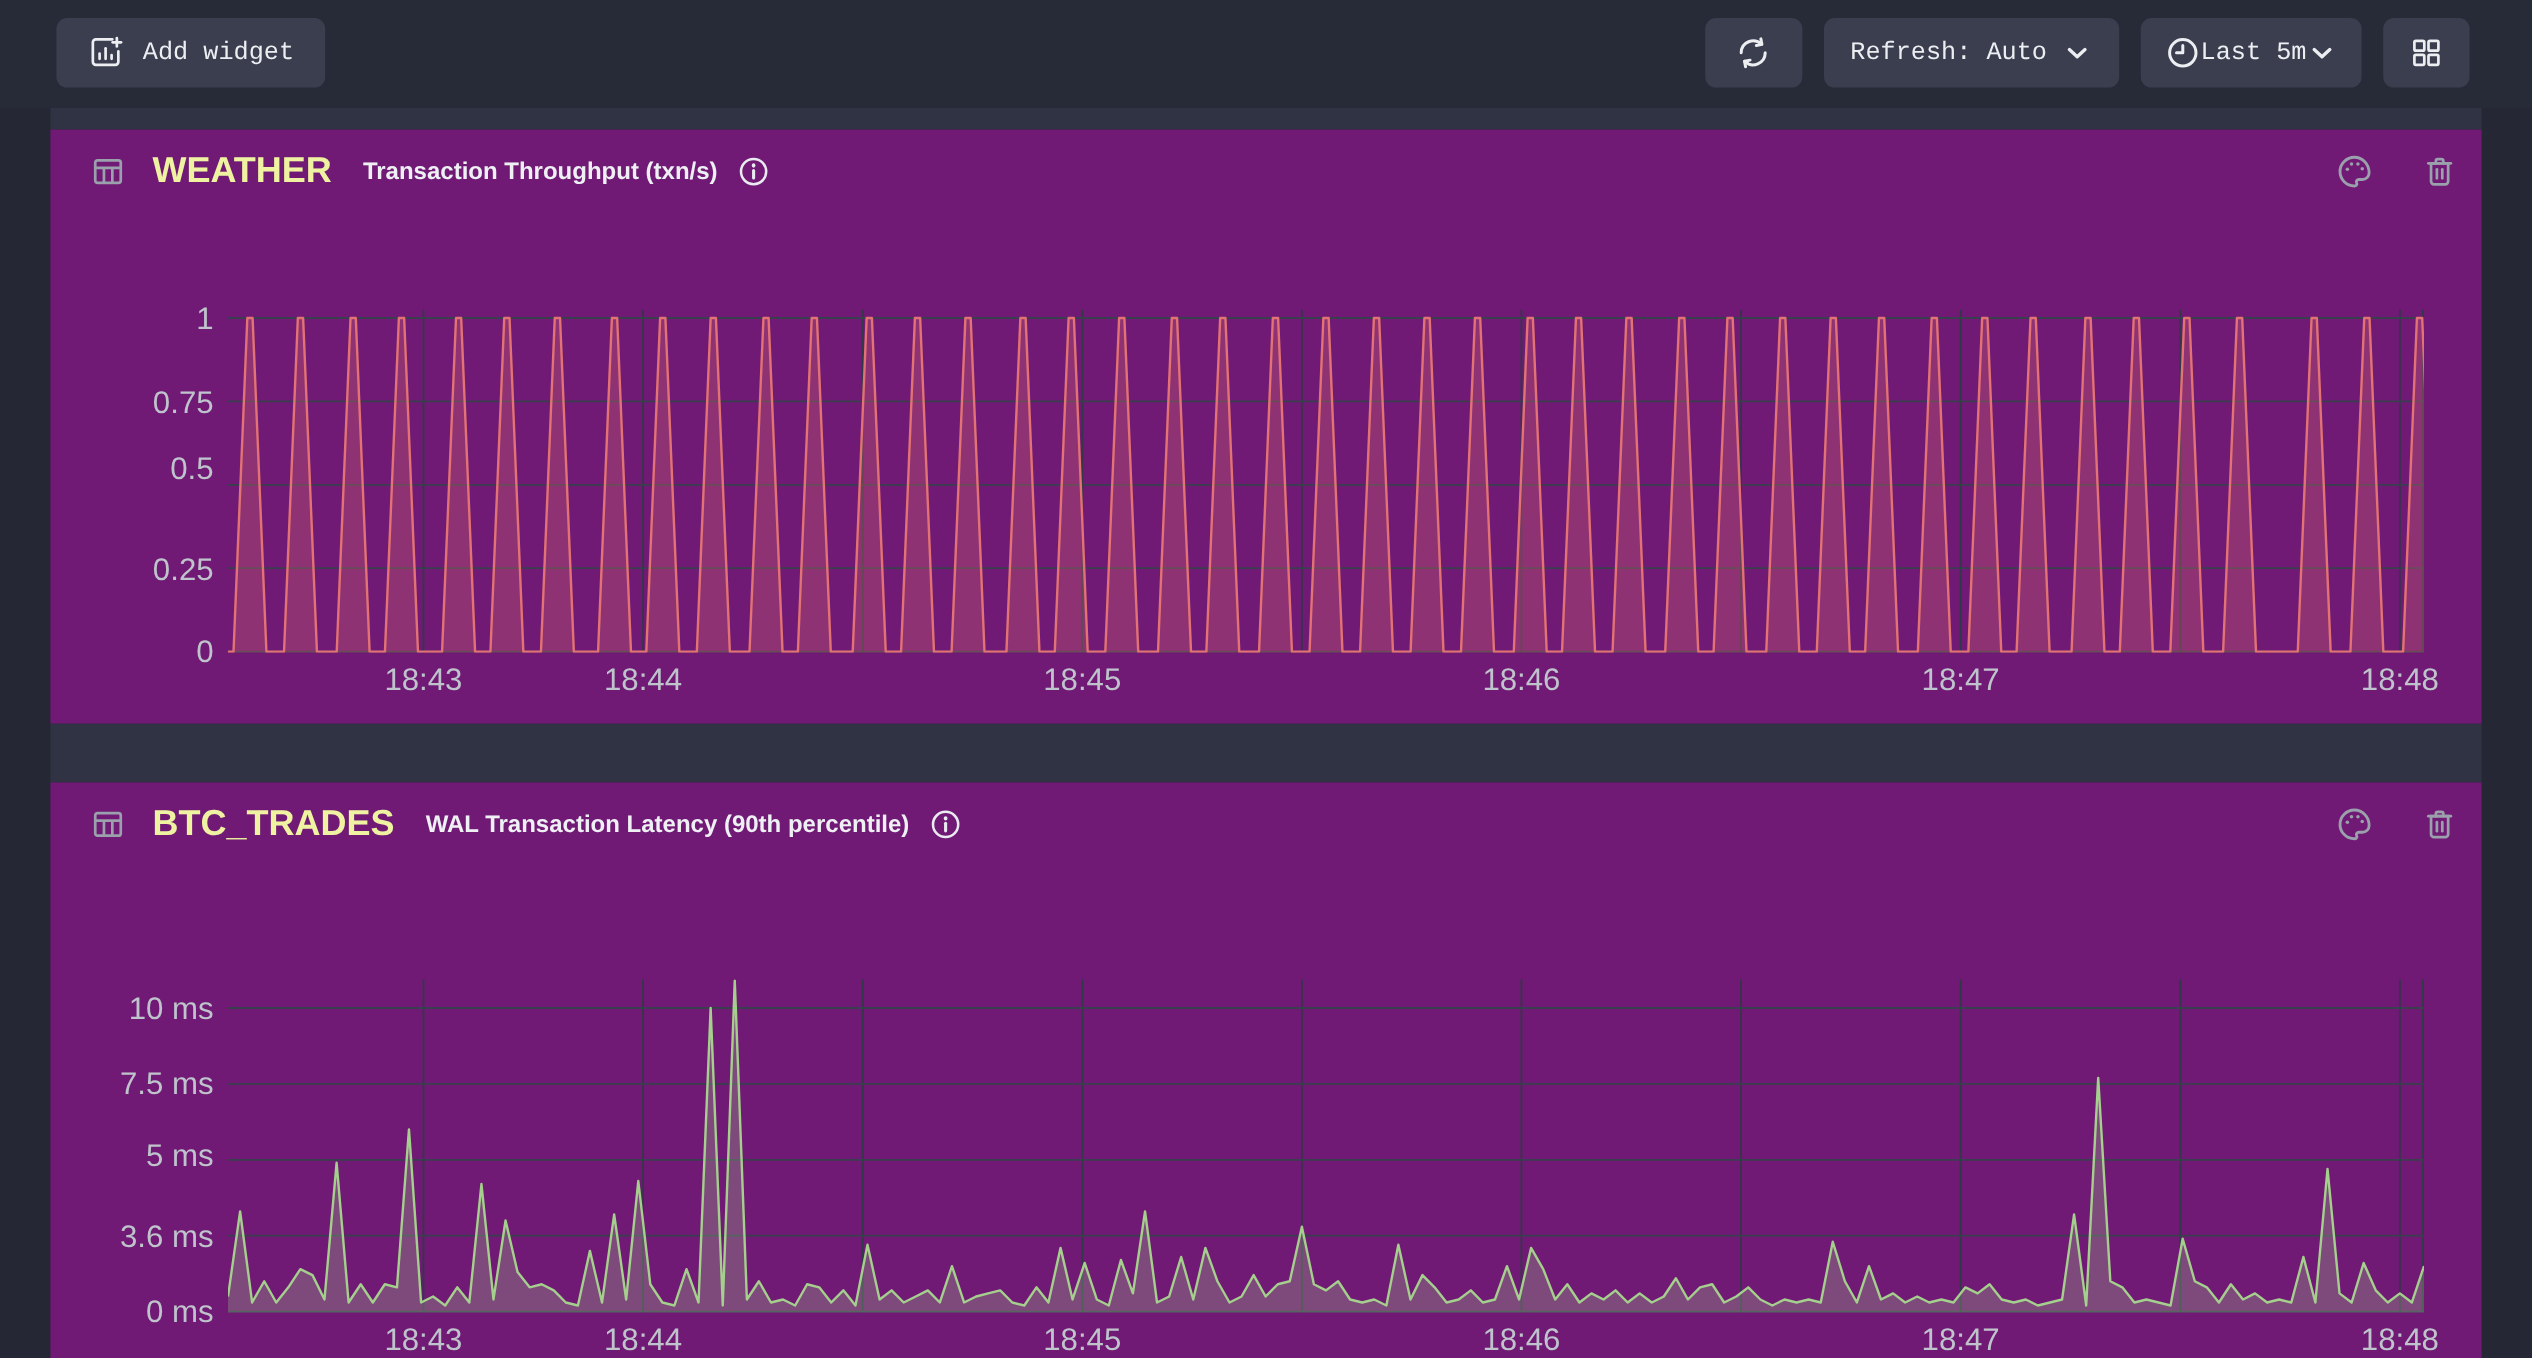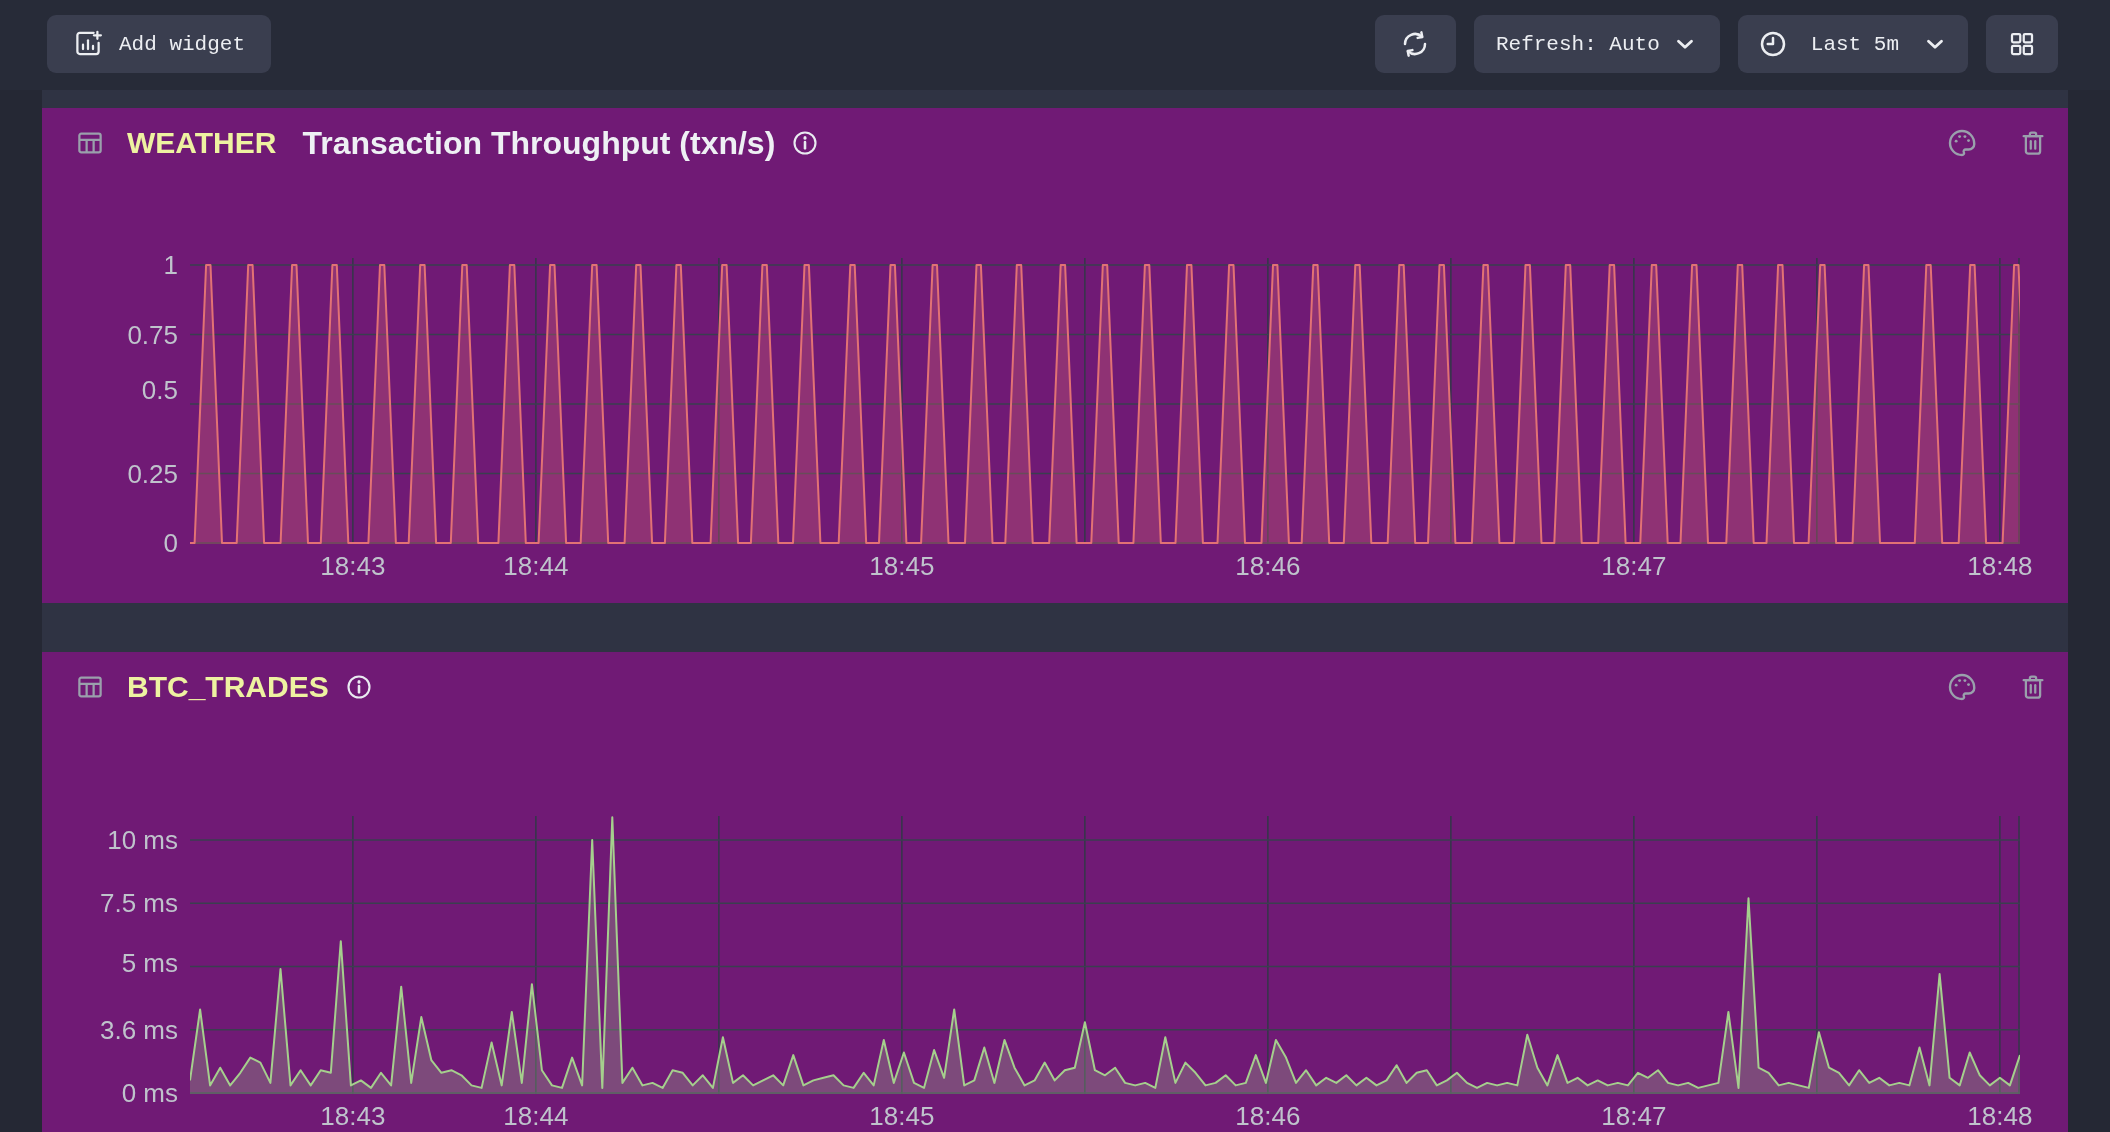--- a/index.html
+++ b/index.html
@@ -8,29 +8,29 @@
   .toolbar{position:absolute;left:0;top:0;width:2110px;height:90px;background:#272b38;
            display:flex;align-items:flex-start;padding:0;box-sizing:border-box;}
   .tbtn{display:flex;align-items:center;justify-content:center;height:58px;margin-top:15px;
         background:#3a3e4f;border:none;border-radius:9px;color:#eceef2;font-size:21px;
         font-family:Liberation Mono, monospace;cursor:pointer;box-sizing:border-box;}
   .tbtn svg{display:block;}
   #add-widget{margin-left:47px;padding:0 26px;gap:16px;}
   .toolbar-right{margin-left:auto;display:flex;gap:18px;padding-right:52px;}
   #refresh-btn{width:81px;}
   #refresh-mode{padding:0 22px;gap:12px;}
-  #time-range{padding:0 20px;gap:23px;align-items:center;}
+  #time-range{padding:0 20px;gap:0;align-items:center;}
   #layout-btn{width:72px;}
   .gap-band{position:absolute;left:42px;width:2026px;background:#2f3343;}
   .panel{position:absolute;left:42px;width:2026px;background:#701a75;}
   .panel-header{position:absolute;left:0;top:0;right:0;height:64px;display:flex;
                 align-items:center;padding:6px 20px 0 33px;box-sizing:border-box;}
   .tbl-icon{color:#9aa0ac;display:flex;}
   .panel-name{margin-left:22px;font-size:30px;font-weight:bold;color:#eef2a1;}
-  .panel-title{margin-left:26px;font-size:32px;font-weight:600;color:#eef0f4;text-align:center;}
+  .panel-title{margin-left:26px;font-size:20px;font-weight:600;color:#eef0f4;text-align:center;}
   .info-icon{margin-left:16px;color:#e9ebf1;display:flex;cursor:pointer;}
   .hspacer{flex:1;}
   .hicon{color:#9aa0ac;display:flex;cursor:pointer;}
   .trash{margin-left:40px;}
   .chart{position:absolute;left:0;top:64px;right:0;bottom:0;}
   .axis-label{position:absolute;font-size:26px;color:#bfc3cc;height:32px;line-height:32px;}
   .axis-label.y{left:0;width:136px;text-align:right;}
   .axis-label.x{width:170px;text-align:center;}
   .plot-svg{position:absolute;}
 </style>
@@ -186,20 +186,21 @@
     <div class="panel-header">
       <span class="tbl-icon">
         <svg width="30" height="30" viewBox="0 0 24 24" fill="none" stroke="currentColor" stroke-width="1.8">
           <rect x="3.5" y="4.5" width="17" height="15" rx="1.5"></rect>
           <line x1="3.5" y1="9.5" x2="20.5" y2="9.5"></line>
           <line x1="9.3" y1="9.5" x2="9.3" y2="19.5"></line>
           <line x1="14.9" y1="9.5" x2="14.9" y2="19.5"></line>
         </svg>
       </span>
       <span class="panel-name">BTC_TRADES</span>
+      <span class="panel-title">WAL Transaction Latency (90th percentile)</span>
       <span class="info-icon">
         <svg width="28" height="28" viewBox="0 0 24 24" fill="none" stroke="currentColor" stroke-width="1.8" stroke-linecap="round">
           <circle cx="12" cy="12" r="9"></circle>
           <line x1="12" y1="11.2" x2="12" y2="16.6" stroke-width="2.2"></line>
           <line x1="12" y1="7.4" x2="12" y2="7.9" stroke-width="2.6"></line>
         </svg>
       </span>
       <span class="hspacer"></span>
       <span class="hicon">
         <svg width="32" height="32" viewBox="0 0 24 24" fill="none" stroke="currentColor" stroke-width="1.8">

